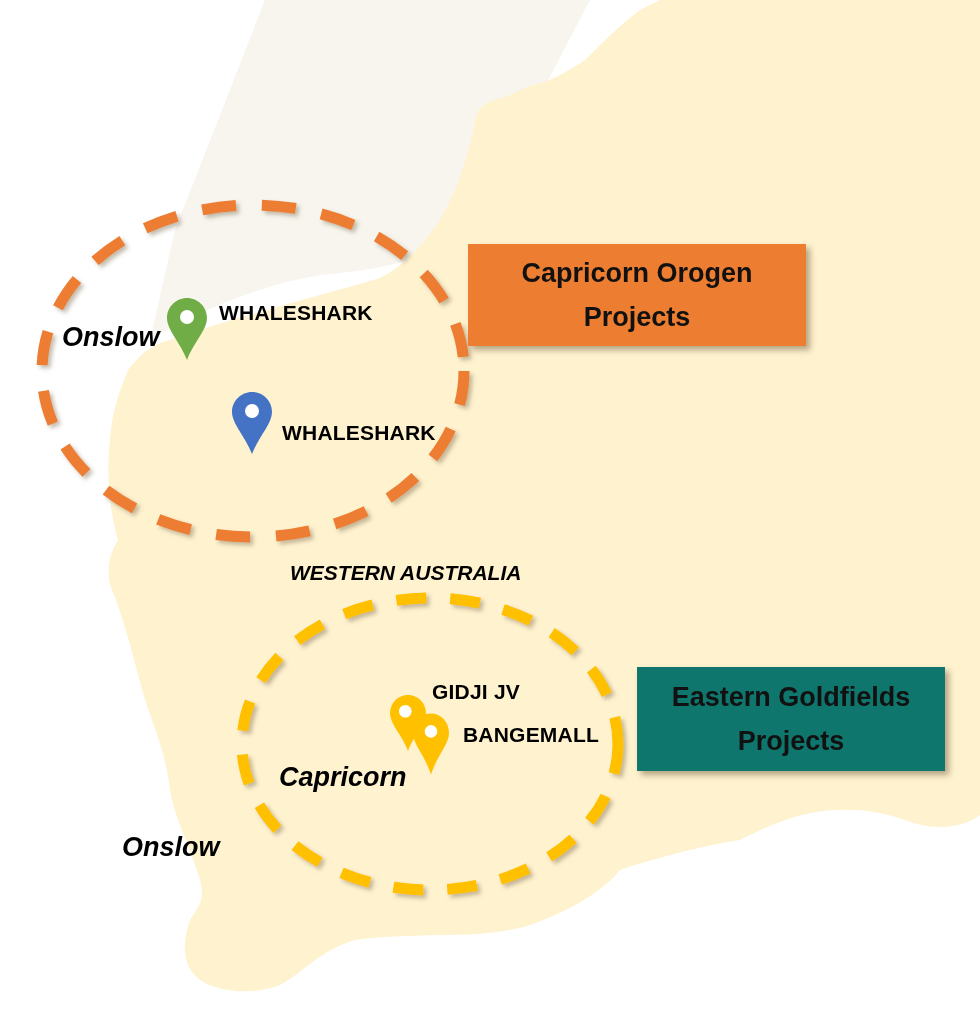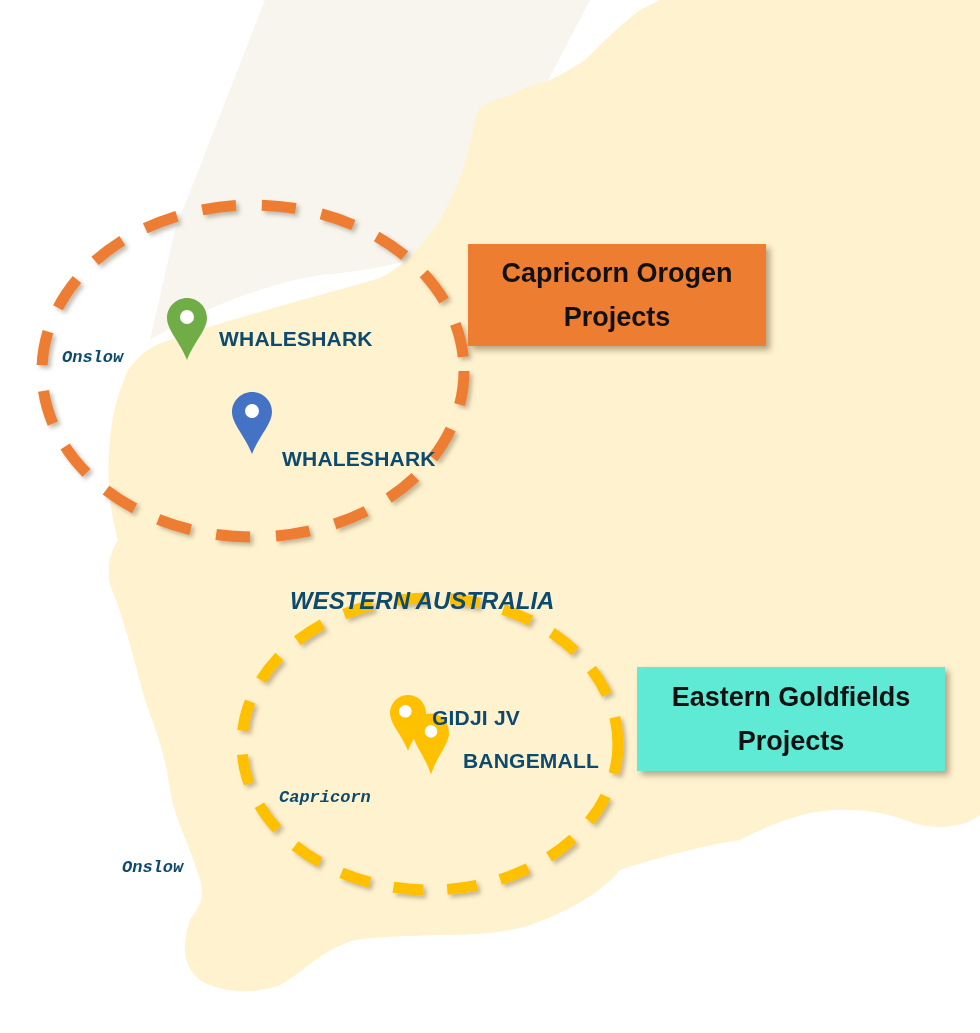--- a/index.html
+++ b/index.html
@@ -1,23 +1,23 @@
 <!DOCTYPE html>
 <html><head>
 <meta charset="utf-8">
 <style>
   html,body{margin:0;padding:0;background:#ffffff;}
   #root{position:relative;width:980px;height:1033px;overflow:hidden;background:#ffffff;font-family:"Liberation Sans","DejaVu Sans",sans-serif;}
   svg.map{position:absolute;left:0;top:0;}
-  .lbl{position:absolute;white-space:nowrap;color:#0c4a6e;font-weight:bold;margin-top:26px;}
+  .lbl{position:absolute;white-space:nowrap;color:#000000;font-weight:bold;}
   .site{font-size:21px;letter-spacing:0.2px;}
-  .town{font-size:17px;font-style:italic;font-family:Liberation Mono, monospace;}
-  .state{font-size:24px;font-style:italic;}
+  .town{font-size:27px;font-style:italic;}
+  .state{font-size:21px;font-style:italic;}
   .box{position:absolute;display:flex;align-items:center;justify-content:center;text-align:center;font-weight:bold;font-size:27px;line-height:44px;color:#111;box-shadow:4px 4px 6px rgba(90,70,40,0.45);}
-  .box-orange{left:468px;top:244px;width:298px;height:102px;}
+  .box-orange{left:468px;top:244px;width:338px;height:102px;}
   .box-yellow{left:637px;top:667px;width:308px;height:104px;}
   .pin{position:absolute;}
 </style>
 </head>
 <body>
 
 <div id="root">
 
   <svg class="map" width="980" height="1033" viewBox="0 0 980 1033">
     <defs>
@@ -75,19 +75,19 @@
   <div class="lbl town" style="left:122px;top:832px">Onslow</div>
 
   <div class="lbl state" style="left:290px;top:561px">WESTERN AUSTRALIA</div>
 
   <div class="box box-orange" style="background:#ED7D31">
     <div>
       <div>Capricorn Orogen</div>
       <div>Projects</div>
     </div>
   </div>
-  <div class="box box-yellow" style="background:#5eead4">
+  <div class="box box-yellow" style="background:#0f766e">
     <div>
       <div>Eastern Goldfields</div>
       <div>Projects</div>
     </div>
   </div>
 </div>
 
 </body></html>

